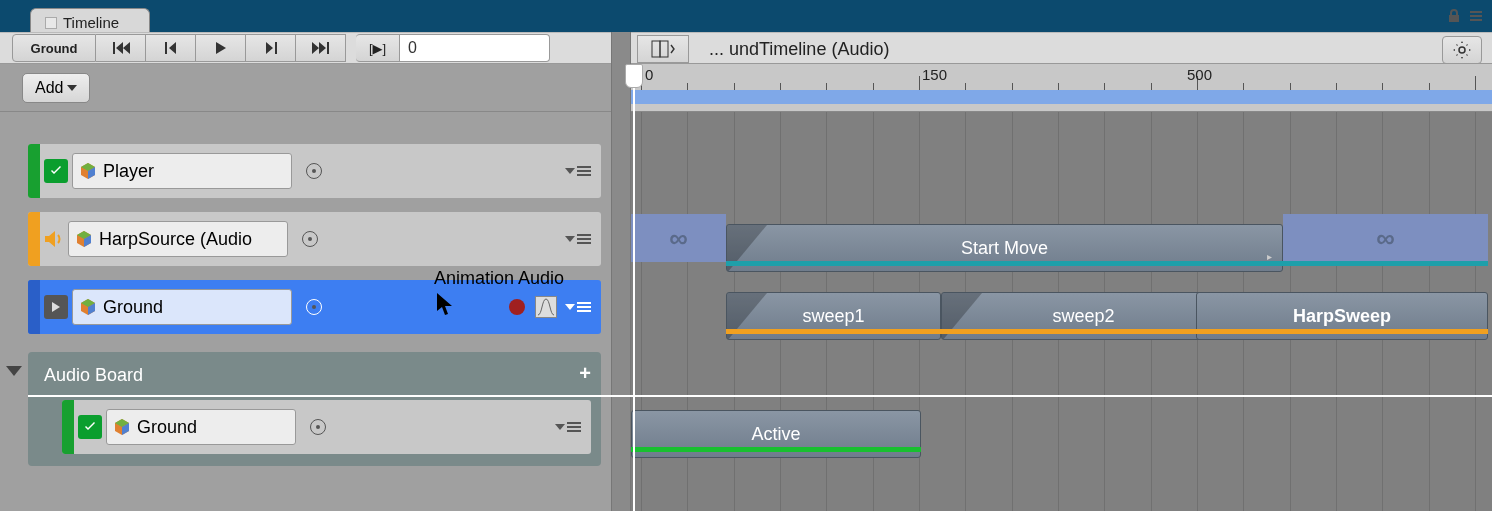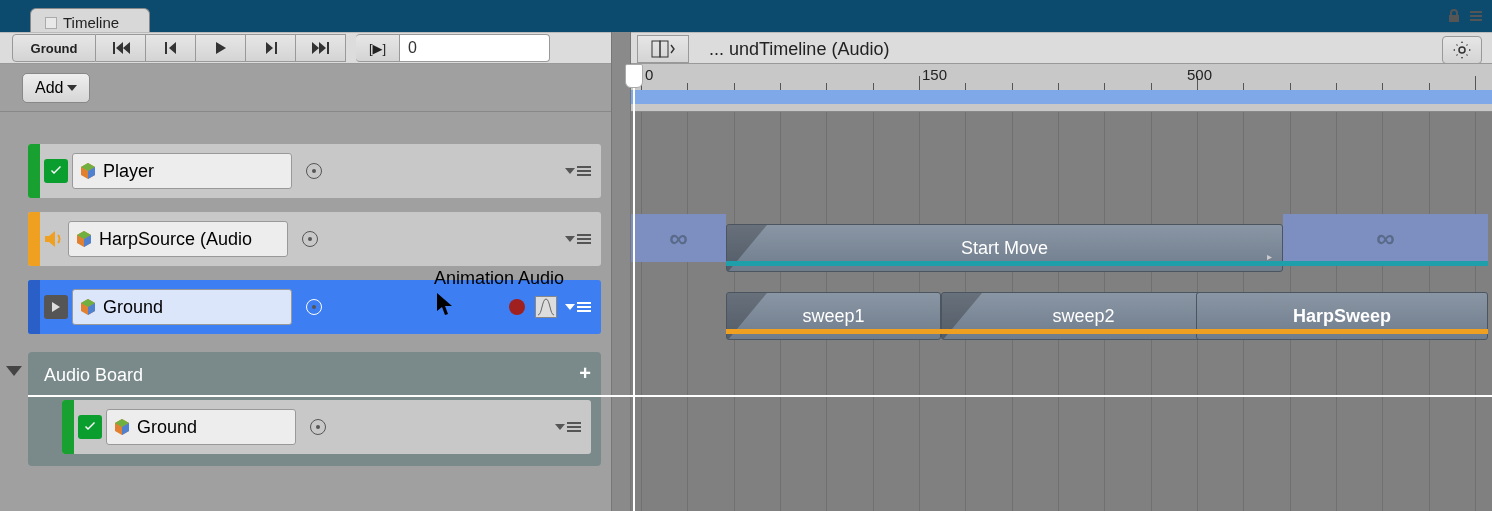--- a/index.html
+++ b/index.html
@@ -385,13 +385,19 @@
       <div class="fade-in"></div>
       <span>sweep2</span>
       <span class="dots">▸</span>
     </div>
     <div class="clip" style="left:565px; width:292px;font-weight:bold;">
       <span>HarpSweep</span>
     </div>
     <div class="underline ul-orange" style="left:95px; width:762px;"></div>
   </div>
 
+  <div class="clip-row group-gap">
+    <div class="clip" style="left:0; width:290px;">
+      <span>Active</span>
+    </div>
+    <div class="underline ul-green" style="left:0; width:290px;"></div>
+  </div>
 </div>
 
 </body></html>

